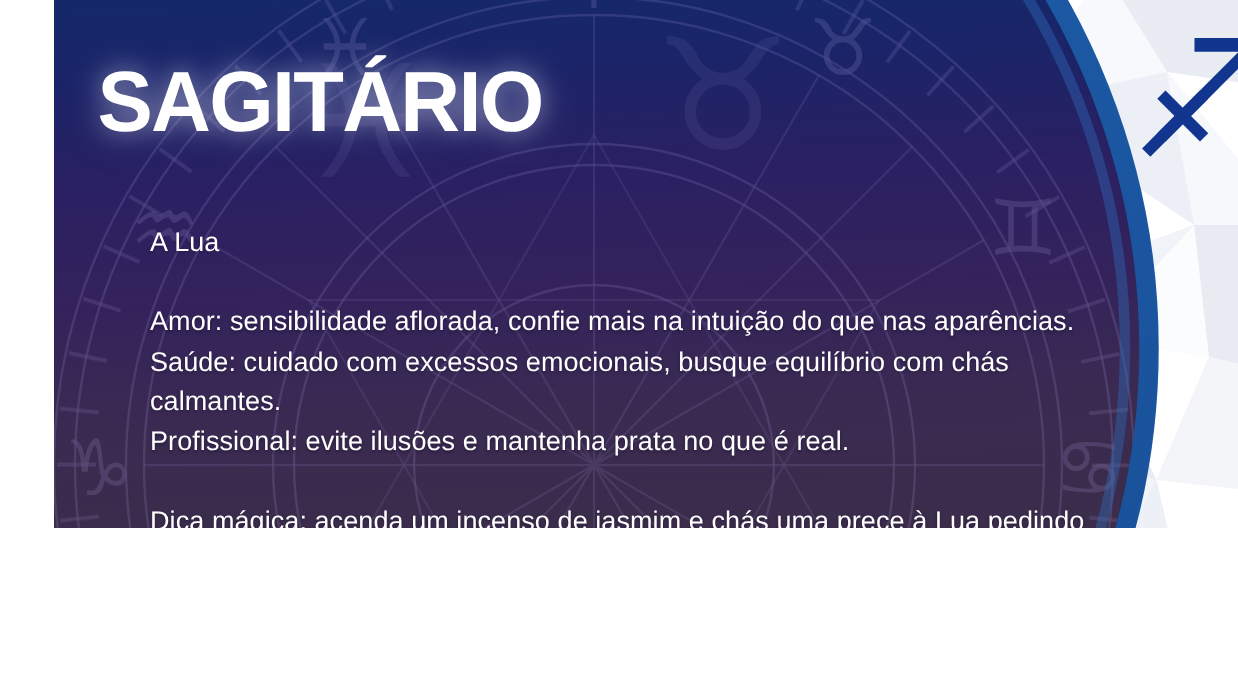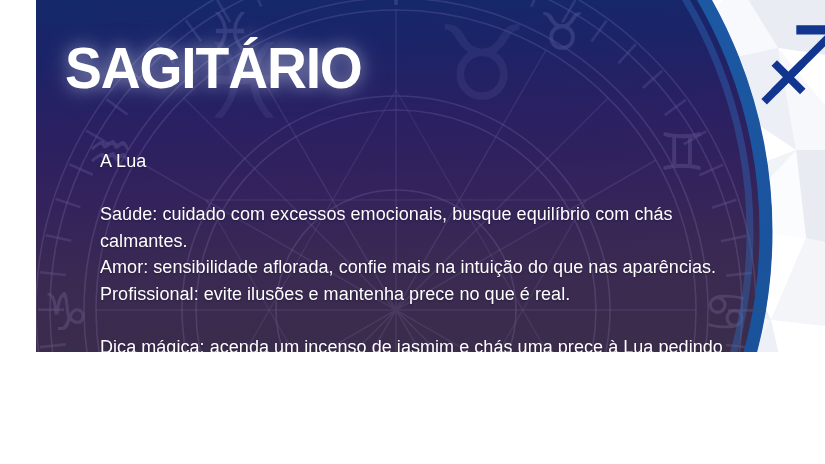--- a/index.html
+++ b/index.html
@@ -360,23 +360,23 @@
     <g clip-path="url(#insideBig)">
       <path d="M-10,-10 L835,-10 L835,6 C 600,20 330,46 -10,96 Z" fill="url(#navyG)" opacity=".0"></path>
     </g>
   </svg>
 
   <h1 id="title">SAGITÁRIO</h1>
 
   <div id="copy">
     <p class="moon">A Lua</p>
     <div class="gap"></div>
+    <p class="blk">Amor: sensibilidade aflorada, confie mais na intuição do que nas aparências.</p>
     <p class="blk">Saúde: cuidado com excessos emocionais, busque equilíbrio com chás calmantes.</p>
-    <p class="blk">Amor: sensibilidade aflorada, confie mais na intuição do que nas aparências.</p>
-    <p class="blk">Profissional: evite ilusões e mantenha prece no que é real.</p>
+    <p class="blk">Profissional: evite ilusões e mantenha prata no que é real.</p>
     <div class="gap"></div>
     <p class="blk">Dica mágica: acenda um incenso de jasmim e chás uma prece à Lua pedindo revelação e clareza.</p>
   </div>
 
   <svg id="glyph" viewBox="0 0 100 100" xmlns="http://www.w3.org/2000/svg" aria-hidden="true">
     <g fill="#12358f">
 
       <polygon points="8,88 14,94 86,22 80,16"></polygon>
 
       <polygon points="46,8 88,8 88,18 46,18"></polygon>

